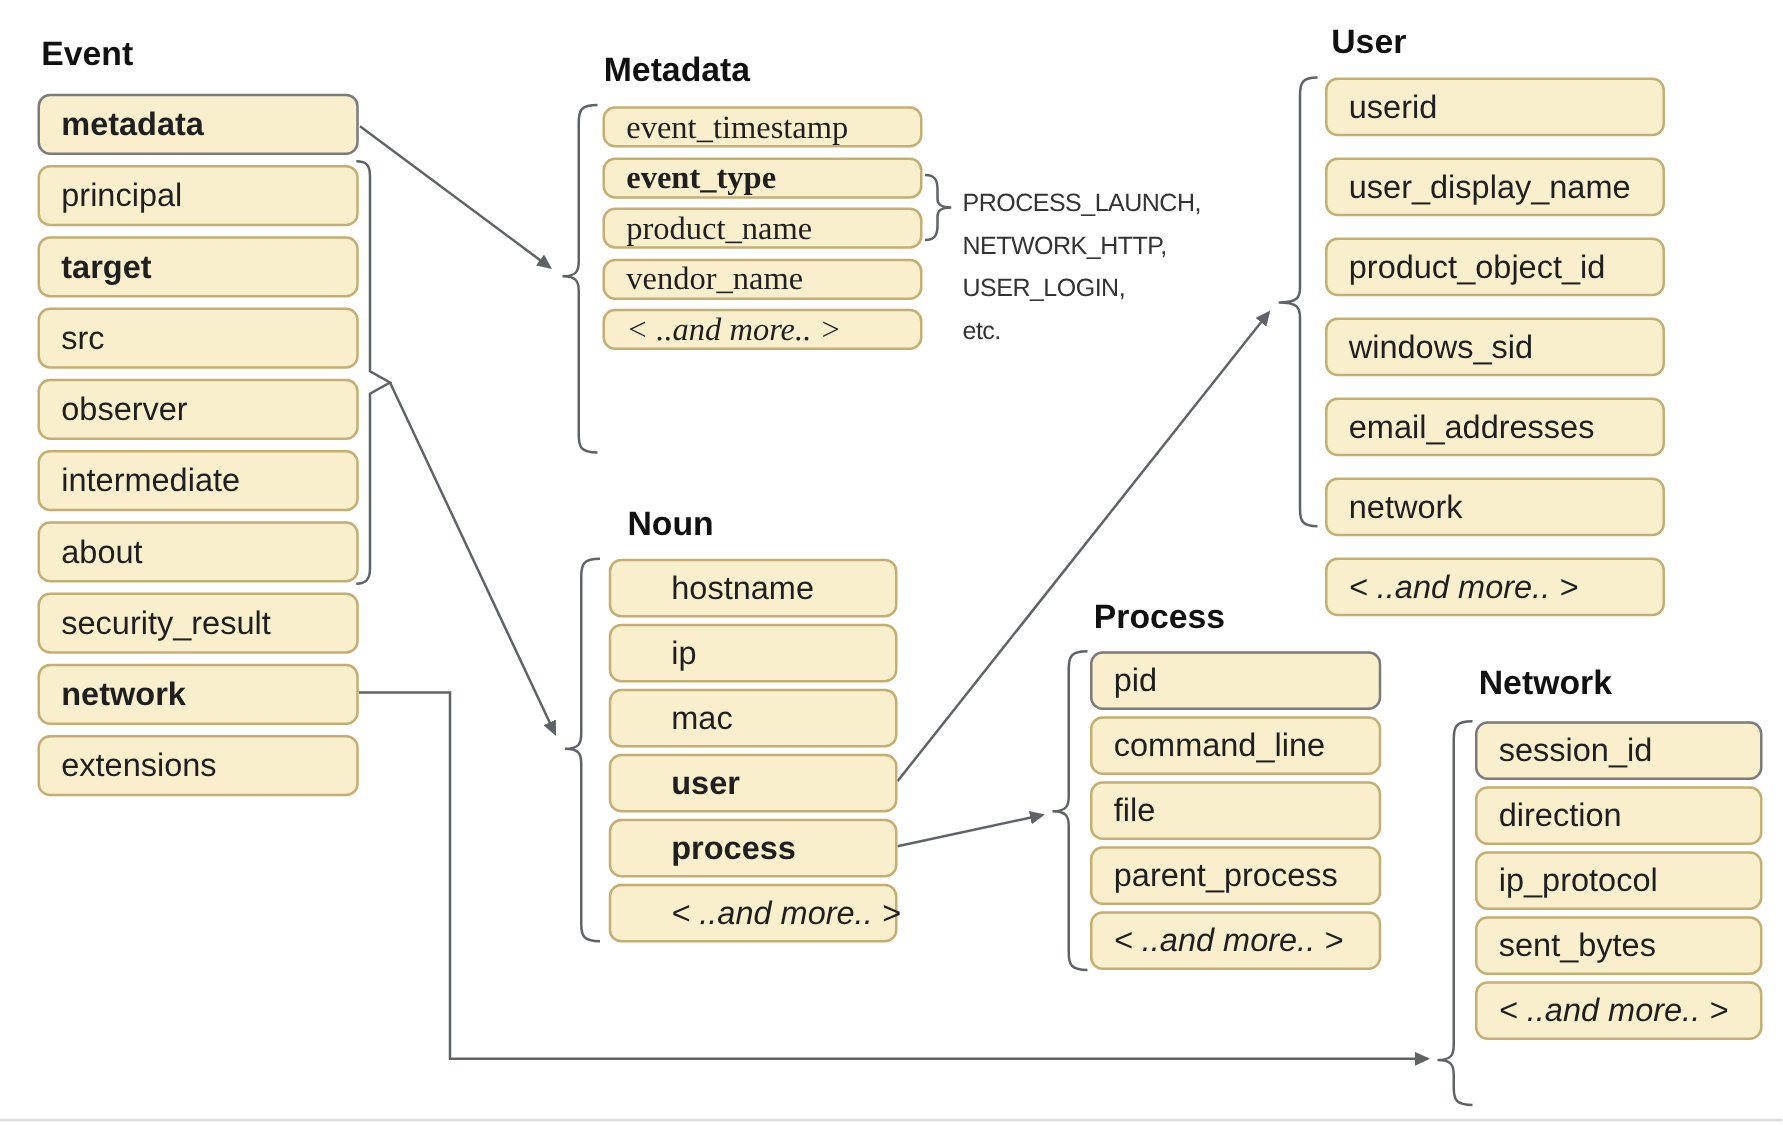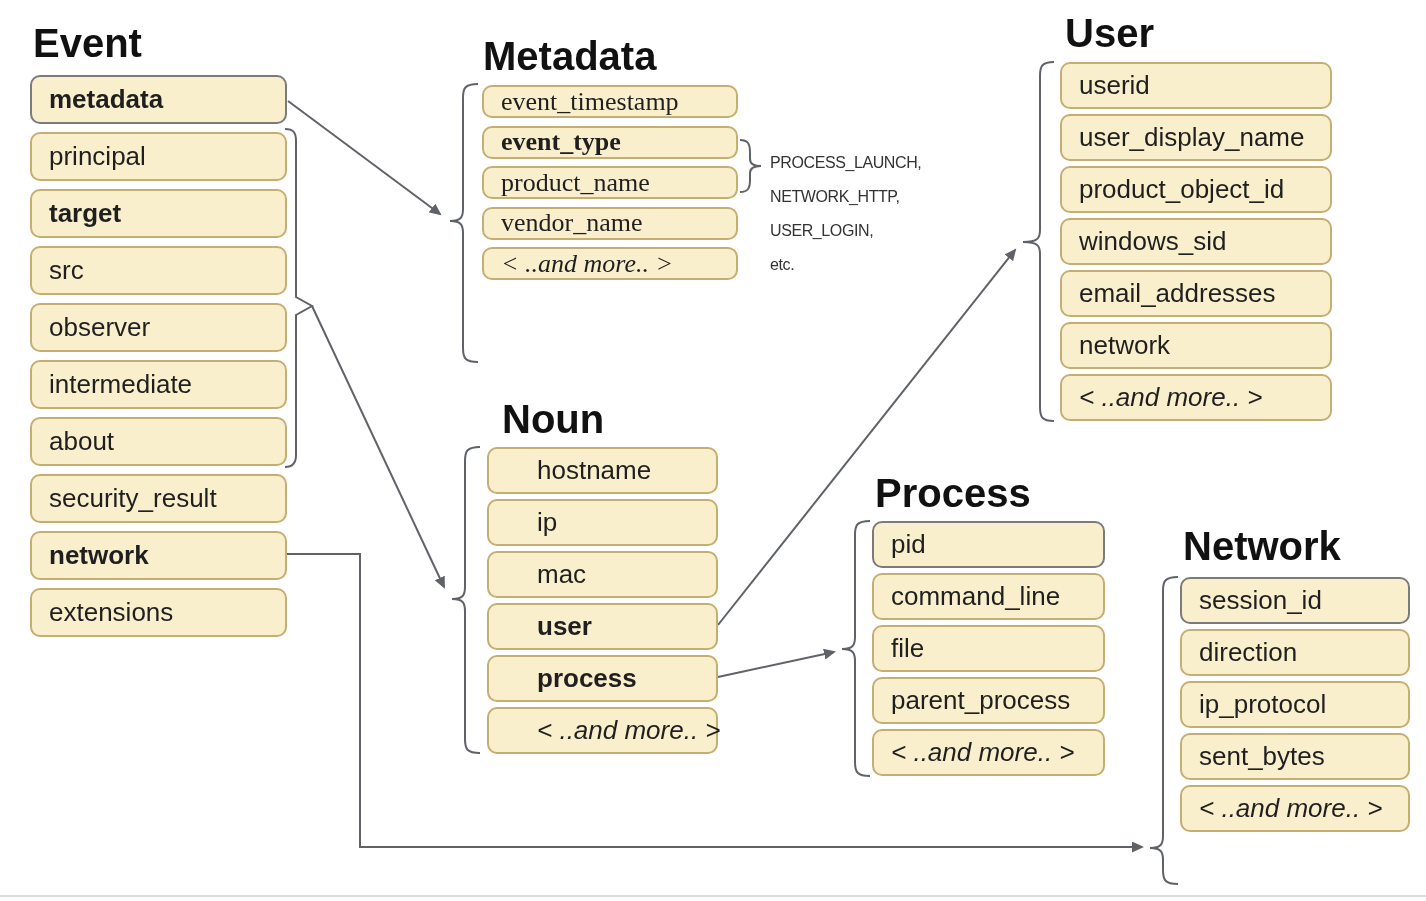--- a/index.html
+++ b/index.html
@@ -15,21 +15,21 @@
   #canvas{
     position:relative;width:1426px;height:901px;background:#ffffff;overflow:hidden;
     font-family:"Liberation Sans",sans-serif;
   }
   #connectors{position:absolute;left:0;top:0;}
   .connector{stroke:var(--connector-gray);stroke-width:2;fill:none;}
   .connector.arrow{marker-end:url(#arrowhead);}
   #arrowhead path{fill:var(--connector-gray);}
   .group{position:absolute;}
   .group h2{
-    position:absolute;margin:0;font-size:40px;line-height:30px;font-weight:bold;
+    position:absolute;margin:0;font-size:27px;line-height:30px;font-weight:bold;
     color:var(--title);white-space:nowrap;
   }
   .stack{display:flex;flex-direction:column;}
   .box{
     box-sizing:border-box;width:100%;
     background:var(--box-fill);
     border:2px solid var(--box-border-tan);
     border-radius:10px;
     display:flex;align-items:center;
     padding-left:17px;
@@ -41,33 +41,33 @@
   .box.italic span{font-style:italic;}
   
   #g-event{left:30px;top:75px;width:257px;}
   #g-event h2{left:3px;top:-47px;}
   #g-event .stack{gap:8px;} #g-event .box{height:49px;}
   #g-metadata{left:482px;top:85px;width:256px;}
   #g-metadata h2{left:1px;top:-44px;}
   #g-metadata .stack{gap:7.5px;} #g-metadata .box{height:33px;font-family:Liberation Serif, serif;}
   #g-user{left:1060px;top:62px;width:272px;}
   #g-user h2{left:5px;top:-44px;}
-  #g-user .stack{gap:5px;} #g-user .box{height:47px;}
+  #g-user .stack{gap:17px;} #g-user .box{height:47px;}
   #g-noun{left:487px;top:447px;width:231px;}
   #g-noun h2{left:3px;top:-43px;margin-left:12px;}
   #g-noun .stack{gap:5px;} #g-noun .box{height:47px;padding-left:48px;}
   #g-process{left:872px;top:521px;width:233px;}
   #g-process h2{left:3px;top:-43px;}
   #g-process .stack{gap:5px;} #g-process .box{height:47px;}
   #g-network{left:1180px;top:577px;width:230px;}
   #g-network h2{left:3px;top:-46px;}
   #g-network .stack{gap:5px;text-align:center;} #g-network .box{height:47px;}
   #annotation{
     position:absolute;left:770px;top:146px;
-    font-size:16px;line-height:34px;letter-spacing:-0.4px;
+    font-size:20px;line-height:34px;letter-spacing:-0.4px;
     color:#333333;white-space:nowrap;
   }
   #bottom-divider{
     position:absolute;left:0;right:0;top:895px;height:2px;
     background:var(--divider);
   }
 </style>
 </head>
 <body>
 

